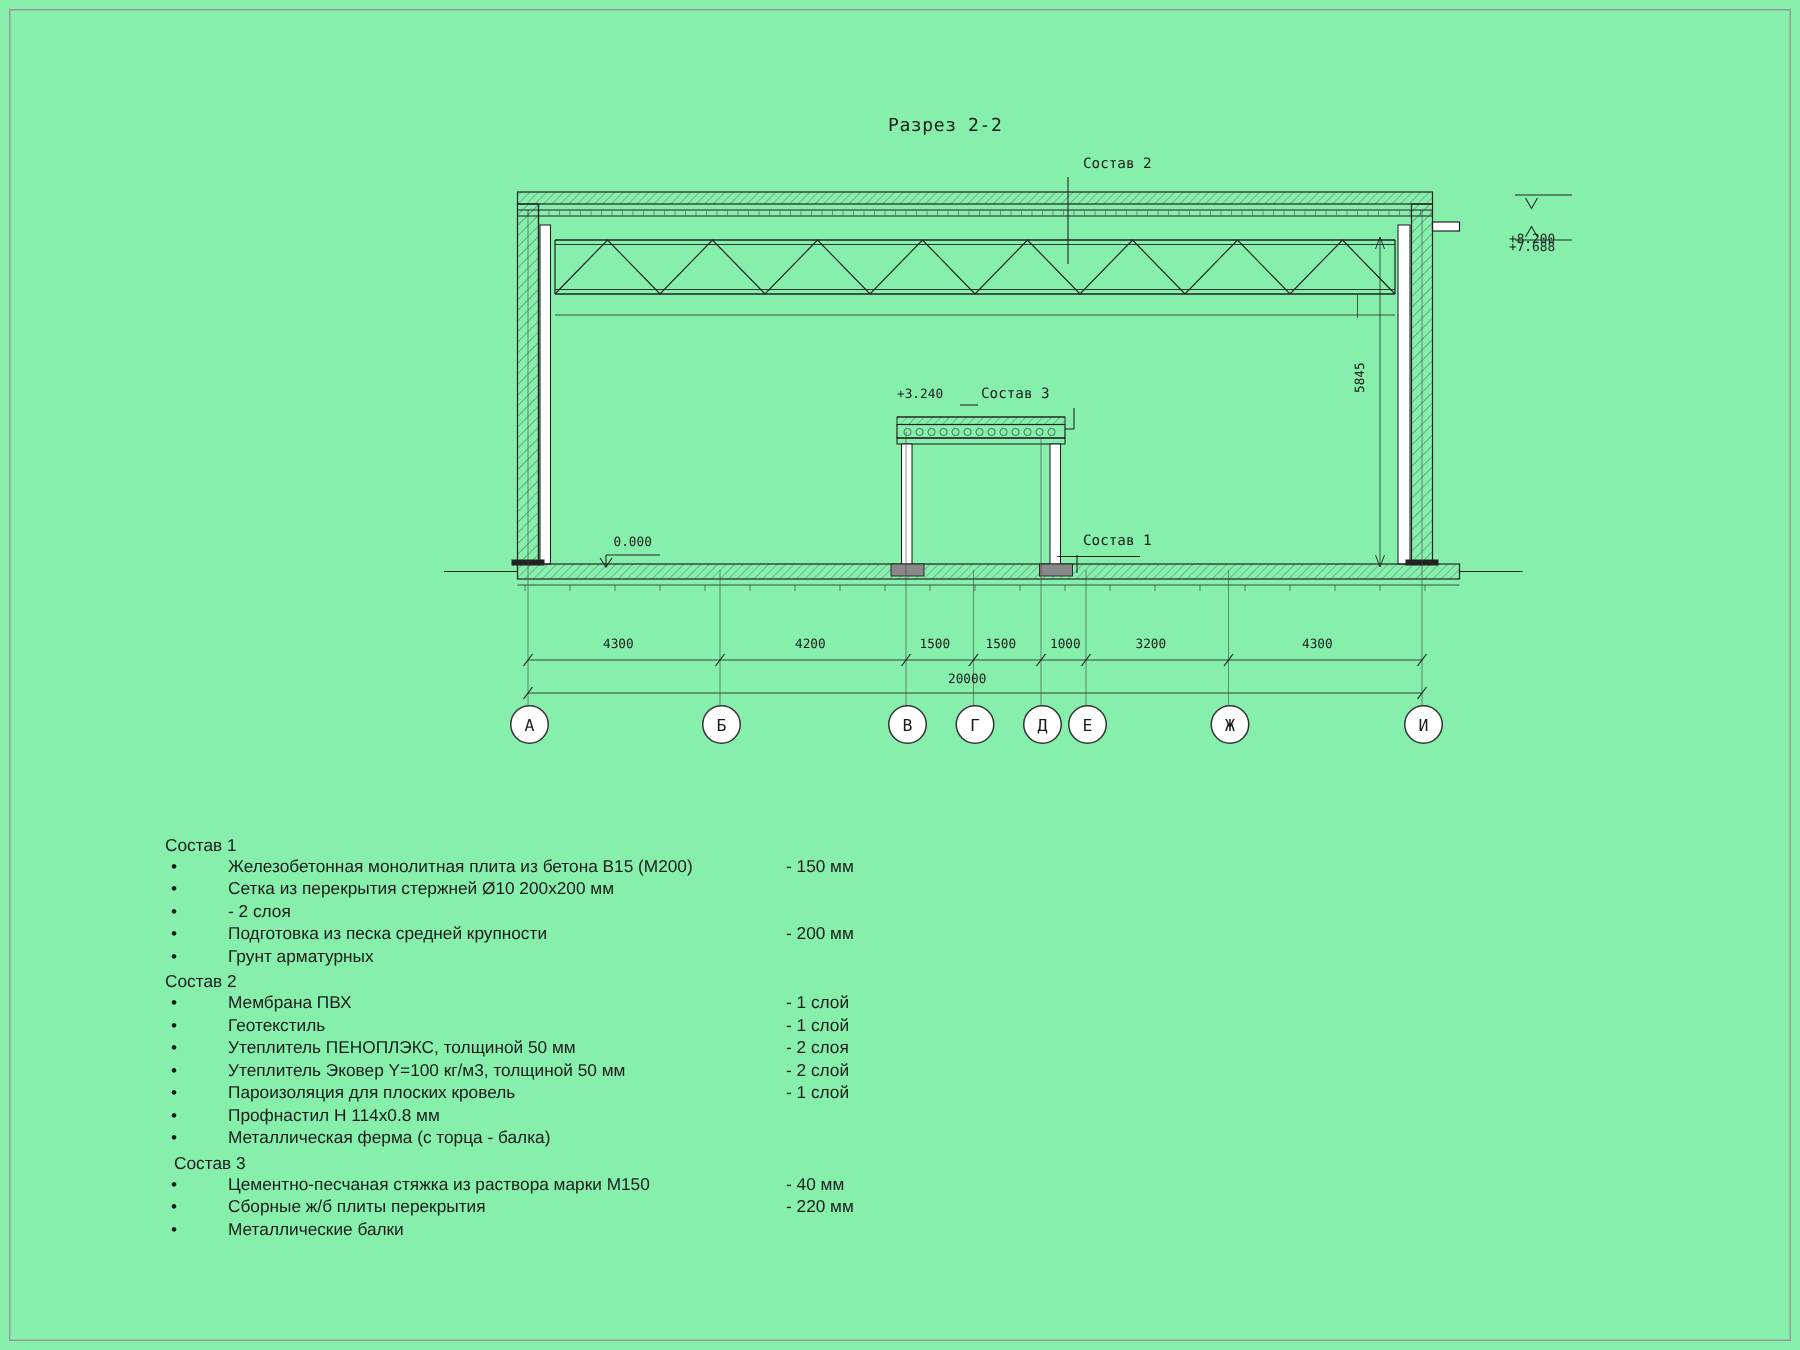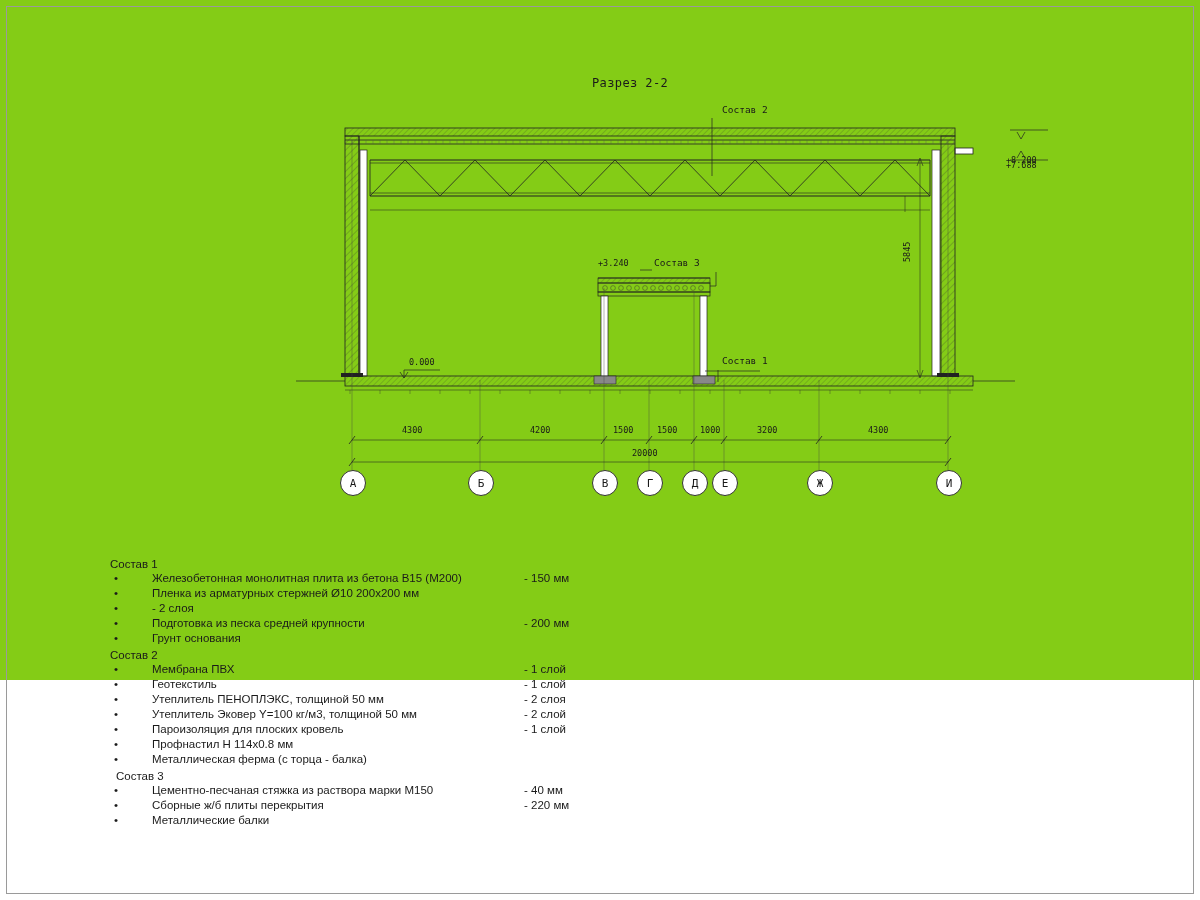--- a/index.html
+++ b/index.html
@@ -1,19 +1,19 @@
 <!DOCTYPE html>
 <html lang="ru"><head>
 <meta charset="utf-8">
 <title>Разрез 2-2</title>
 <style>
   html,body{margin:0;padding:0;background:#fff;}
   body{width:1200px;height:900px;position:relative;overflow:hidden;
        font-family:"Liberation Sans", sans-serif;color:#1a1a1a;}
-  .sheet{position:absolute;left:0;top:0;width:1200px;height:680px;background:#84cc16;}
+  .sheet{position:absolute;left:0;top:0;width:1200px;height:900px;background:#86efac;}
   .frame{position:absolute;left:6px;top:6px;width:1186px;height:886px;border:1px solid #9a9a9a;}
   svg{position:absolute;left:0;top:0;width:1200px;height:900px;overflow:visible;}
   .t-title{position:absolute;font-family:"DejaVu Sans Mono", monospace;font-size:12px;letter-spacing:.4px;}
   .t-lab{position:absolute;font-family:"DejaVu Sans Mono", monospace;font-size:9.5px;}
   .t-dim{position:absolute;font-family:"DejaVu Sans Mono", monospace;font-size:8.5px;}
   .t-el{position:absolute;font-family:"DejaVu Sans Mono", monospace;font-size:8.5px;}
   .spec{position:absolute;left:110px;top:558px;width:620px;}
   .spec .grp{font-size:11.5px;margin:0 0 1px 0;padding:0;}
   .spec ul{list-style:none;margin:0 0 3px 0;padding:0;}
   .spec li{display:flex;font-size:11.5px;line-height:15px;}
@@ -223,35 +223,35 @@
     <div>
       <div class="grp">Состав 1</div>
       <ul>
         <li>
             <span class="bullet">•</span>
             <span class="txt">Железобетонная монолитная плита из бетона В15 (М200)</span>
             <span class="val">-  150 мм</span>
           </li>
         <li>
             <span class="bullet">•</span>
-            <span class="txt">Пленка из арматурных стержней Ø10 200х200 мм</span>
+            <span class="txt">Сетка из перекрытия стержней Ø10 200х200 мм</span>
             <span class="val"></span>
           </li>
         <li>
             <span class="bullet">•</span>
             <span class="val">- 2 слоя</span>
           </li>
         <li>
             <span class="bullet">•</span>
             <span class="txt">Подготовка из песка средней крупности</span>
             <span class="val">- 200 мм</span>
           </li>
         <li>
             <span class="bullet">•</span>
-            <span class="txt">Грунт основания</span>
+            <span class="txt">Грунт арматурных</span>
             <span class="val"></span>
           </li>
       </ul>
     </div>
 
     <div>
       <div class="grp">Состав 2</div>
       <ul>
         <li>
             <span class="bullet">•</span>

